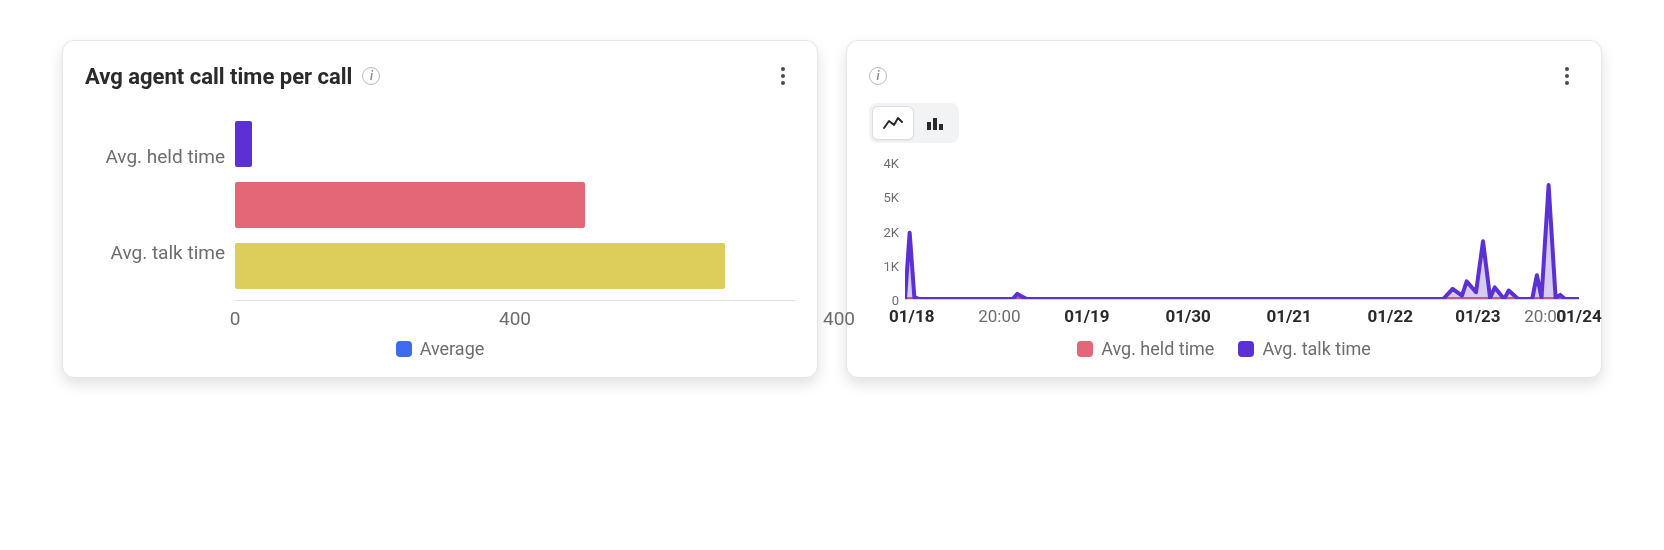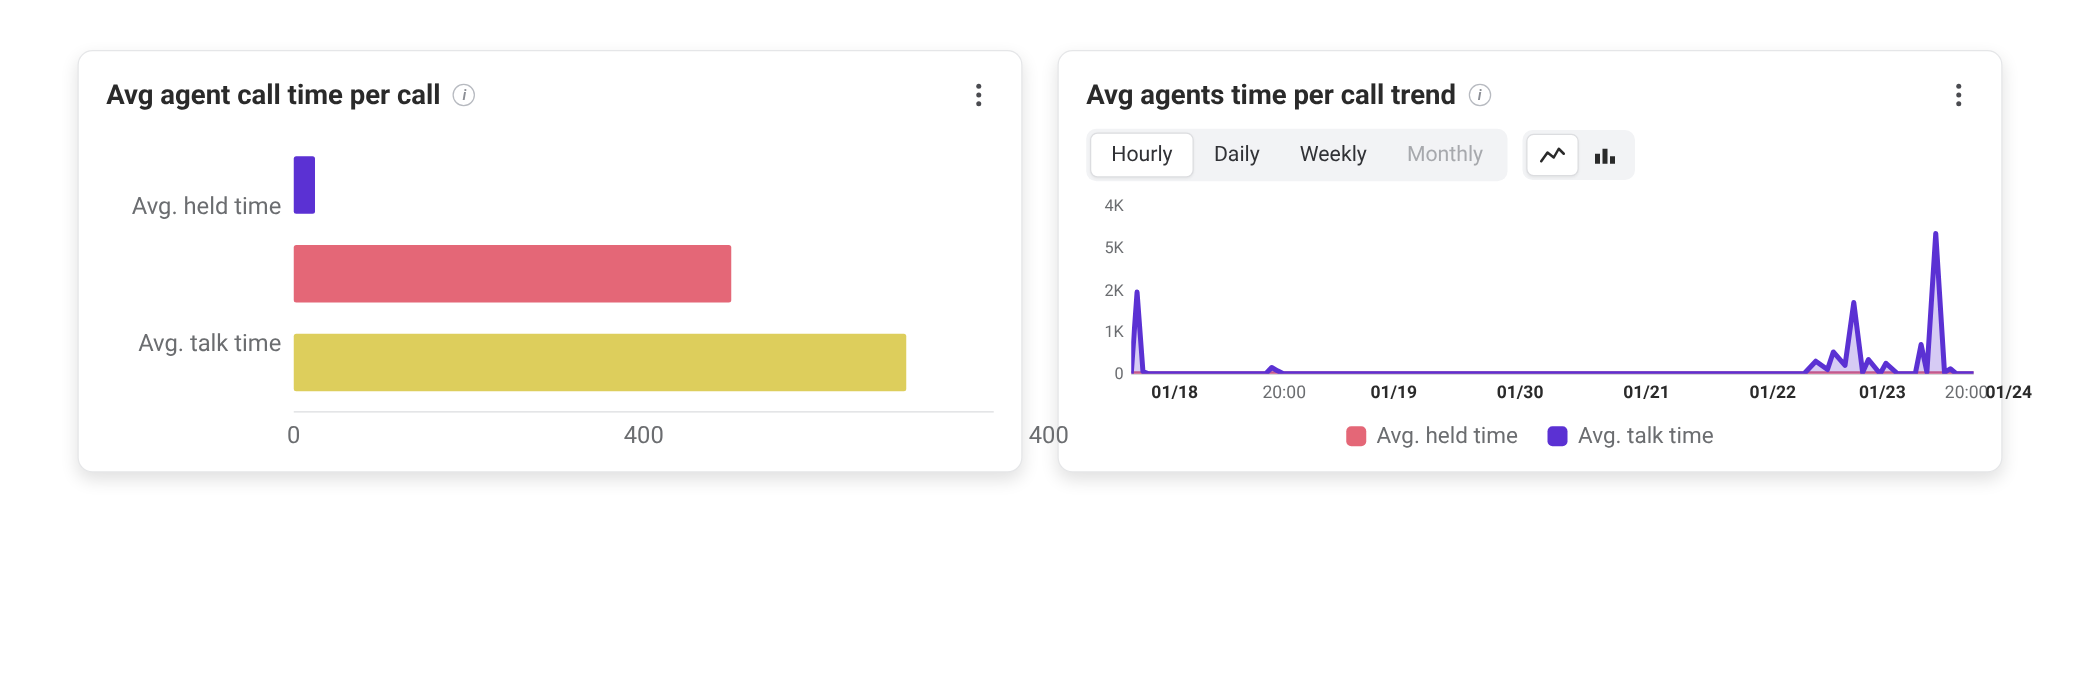--- a/index.html
+++ b/index.html
@@ -199,24 +199,23 @@
     flex:1;position:relative;
     border-bottom:1px solid #d5d6d9;
   }
   .line-x-labels{
     margin-left:36px;
     position:relative;
     height:30px;
   }
   .line-x-labels .xtick{
     position:absolute;top:6px;
-    font-size:14px;color:var(--axis-text);
+    font-size:17px;color:var(--axis-text);
     transform:translateX(-50%);
     white-space:nowrap;
-    margin-left:28px;
   }
   .line-x-labels .xtick.bold{font-weight:700;color:#2a2a2a}
 </style>
 </head>
 <body>
 
 <div class="canvas">
 
   <div class="card">
     <div class="card-header">
@@ -242,44 +241,43 @@
           <div class="bar" style="width: 3%; background: rgb(91, 49, 211);"></div>
           <div class="bar" style="width: 62.5%; background: rgb(228, 103, 119);"></div>
           <div class="bar" style="width: 87.5%; background: rgb(221, 206, 92);"></div>
         </div>
       </div>
       <div class="bar-x-axis" id="bar-xaxis">
         <span class="tick" style="left: 0%;">0</span>
         <span class="tick" style="left: 50%;">400</span>
         <span class="tick" style="left: 100%; margin-left: 44px;">400</span>
       </div>
+      <div class="legend">
+        <span class="legend-item">
+          <span class="legend-swatch" style="background:var(--blue)"></span>
+          <span>Average</span>
+        </span>
+      </div>
     </div>
   </div>
 
   <div class="card">
     <div class="card-header">
-      <span class="card-title">Avg agents time per call trend</span>
       <span class="info-icon">i</span>
       <span class="spacer"></span>
       <span class="kebab">
         <svg width="6" height="20" viewBox="0 0 6 20">
             <circle cx="3" cy="3" r="2" fill="#4a4b50"></circle>
             <circle cx="3" cy="10" r="2" fill="#4a4b50"></circle>
             <circle cx="3" cy="17" r="2" fill="#4a4b50"></circle>
           </svg>
       </span>
     </div>
 
     <div class="controls-row">
-      <div class="seg">
-        <button class="active">Hourly</button>
-        <button>Daily</button>
-        <button>Weekly</button>
-        <button class="disabled">Monthly</button>
-      </div>
       <div class="seg-icon">
         <button class="ibtn active">
           <svg width="20" height="16" viewBox="0 0 20 16">
               <polyline points="1,13 6,6 11,10 15,3 19,7" fill="none" stroke="#2a2a2a" stroke-width="2" stroke-linejoin="round" stroke-linecap="round"></polyline>
             </svg>
         </button>
         <button class="ibtn">
           <svg width="20" height="16" viewBox="0 0 20 16">
               <rect x="2" y="7" width="4" height="8" fill="#2a2a2a"></rect>
               <rect x="8" y="3" width="4" height="12" fill="#2a2a2a"></rect>

